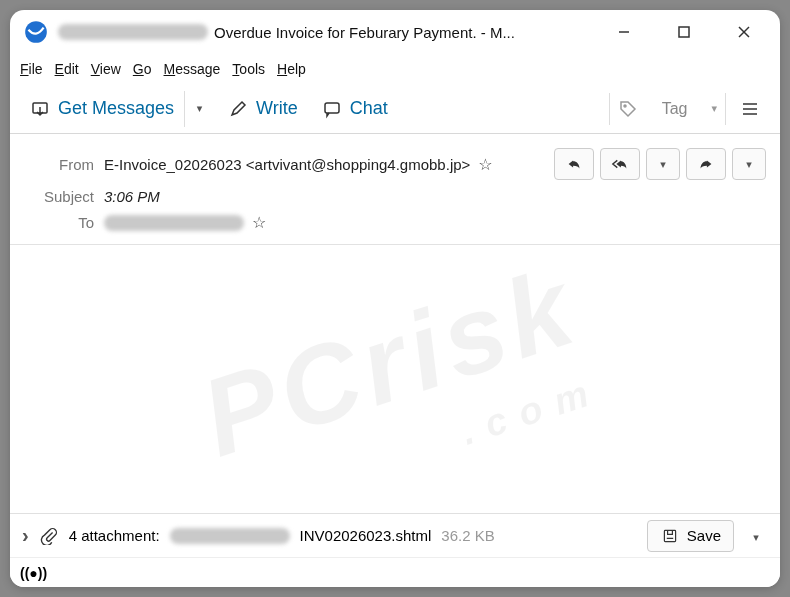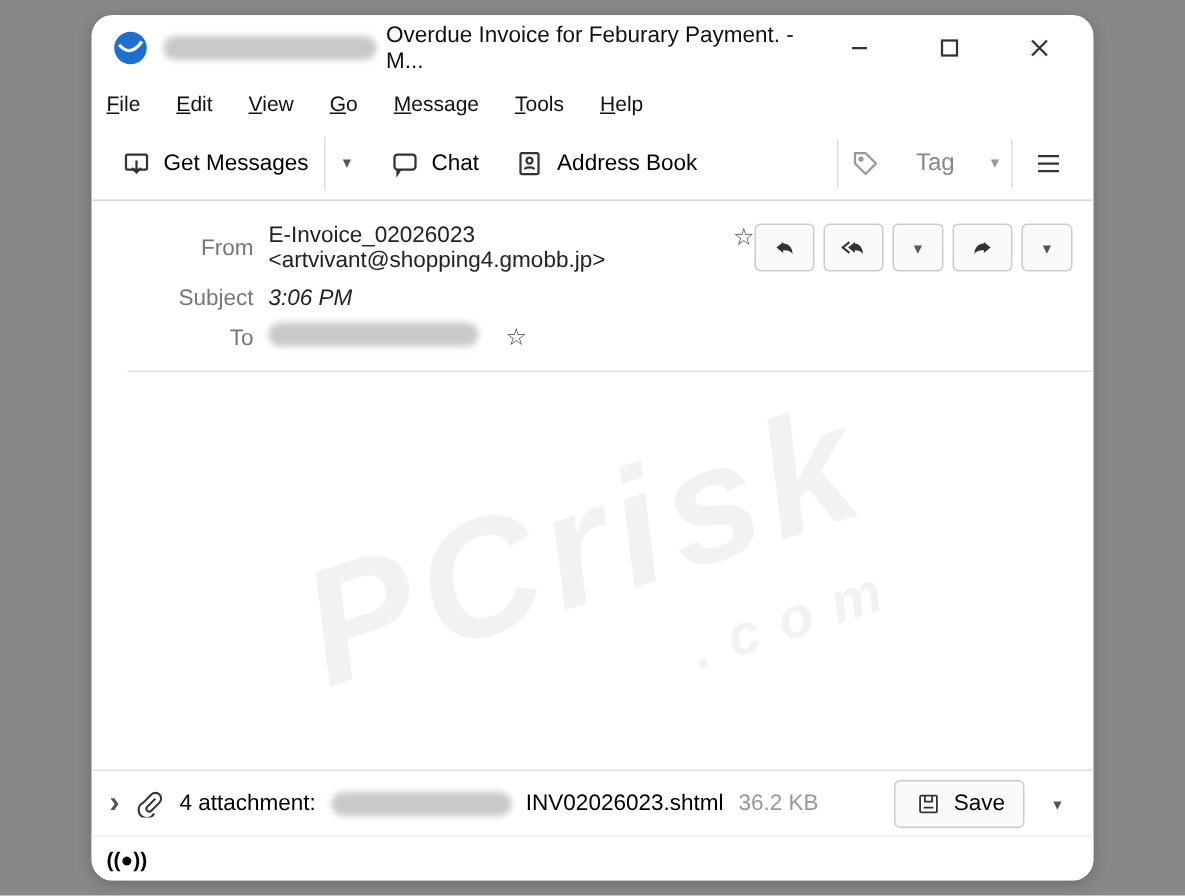--- a/index.html
+++ b/index.html
@@ -1,41 +1,41 @@
 <!DOCTYPE html>
 <html><head>
 <meta charset="utf-8">
 <style>
 * { margin: 0; padding: 0; box-sizing: border-box; font-family: "Segoe UI", Arial, sans-serif; }
 body { background: #888; display: flex; align-items: center; justify-content: center; height: 597px; width: 790px; }
-.window { width: 668px; height: 577px; background: #fff; border-radius: 14px; overflow: hidden; display: flex; flex-direction: column; box-shadow: 0 2px 10px rgba(0,0,0,0.2); position: relative; }
+.window { width: 770px; height: 577px; background: #fff; border-radius: 14px; overflow: hidden; display: flex; flex-direction: column; box-shadow: 0 2px 10px rgba(0,0,0,0.2); position: relative; }
 
 .titlebar { height: 44px; display: flex; align-items: center; padding: 0 6px; }
 .app-icon { width: 28px; height: 28px; margin: 0 8px 0 6px; display: flex; align-items: center; justify-content: center; }
 .title-text { flex: 1; display: flex; align-items: center; gap: 6px; color: #111; font-size: 15px; }
 .blur-pill { display: inline-block; height: 16px; border-radius: 8px; background: #c9c9c9; filter: blur(2px); }
 .win-controls { display: flex; }
 .win-btn { width: 60px; height: 44px; display: flex; align-items: center; justify-content: center; }
 .win-btn svg { width: 14px; height: 14px; }
 
-.menubar { height: 30px; display: flex; align-items: center; padding: 0 10px; gap: 24px; font-size: 14px; color: #111; }
+.menubar { height: 30px; display: flex; align-items: center; padding: 0 10px; gap: 12px; font-size: 14px; color: #111; }
 .menubar span u { text-decoration: underline; }
 
 .toolbar { height: 50px; display: flex; align-items: center; padding: 0 10px; gap: 4px; border-bottom: 1px solid #d8d8d8; }
-.tbtn { display: flex; align-items: center; gap: 8px; padding: 6px 10px; border-radius: 4px; font-size: 15px; color: #000000; cursor: pointer; }
+.tbtn { display: flex; align-items: center; gap: 8px; padding: 6px 10px; border-radius: 4px; font-size: 18px; color: #0369a1; cursor: pointer; }
 .t-icon { width: 20px; height: 20px; display: flex; align-items: center; justify-content: center; }
 .t-divider-btn { width: 30px; height: 36px; display: flex; align-items: center; justify-content: center; border-left: 1px solid #ddd; margin-left: -4px;}
 .spacer { flex: 1; }
 .tag-group { display: flex; align-items: center; gap: 24px; color: #888; padding: 6px 8px; border-left: 1px solid #ddd; border-right: 1px solid #ddd;}
 .hamburger { width: 40px; display: flex; align-items: center; justify-content: center; }
 
-.headers { padding: 10px 14px 8px 14px; border-bottom: 1px solid #e2e2e2; margin-left: 24px; }
+.headers { padding: 10px 14px 8px 14px; border-bottom: 1px solid #e2e2e2; }
 .hrow { display: flex; align-items: center; padding: 4px 0; font-size: 15px; }
 .hlabel { width: 70px; text-align: right; color: #777; margin-right: 10px; }
-.hval { flex: 1; display: flex; align-items: flex-start; gap: 18px; color: #222; }
+.hval { flex: 1; display: flex; align-items: center; gap: 8px; color: #222; }
 .bold { font-weight: 700; }
 .time { color: #222; font-size: 15px; padding-right: 4px; font-style: italic;}
 .action-btns { display: flex; gap: 6px; }
 .abtn { width: 40px; height: 32px; border: 1px solid #ccc; border-radius: 4px; display: flex; align-items: center; justify-content: center; background: #fafafa; }
 .abtn.small { width: 34px; }
 
 .body-area { flex: 1; padding: 18px 20px; font-size: 20px; color: #111; line-height: 1.5; position: relative; overflow: hidden; }
 
 .attach-bar { height: 44px; border-top: 1px solid #e0e0e0; display: flex; align-items: center; padding: 0 12px; gap: 10px; font-size: 15px; }
 .attach-bar .light { color: #999; }
@@ -106,35 +106,33 @@
           </svg>
         </span>
       <span>Get Messages</span>
     </div>
     <div class="t-divider-btn">
         <span class="chev">▾</span>
       </div>
     <div class="tbtn">
       <span class="t-icon">
           <svg viewBox="0 0 20 20">
+            <path d="M4 16l2-5 8-8 3 3-8 8-5 2z"></path>
+          </svg>
+        </span>
+      <span>Write</span>
+    </div>
+    <div class="tbtn">
+      <span class="t-icon">
+          <svg viewBox="0 0 20 20">
             <rect x="3" y="4" width="14" height="10" rx="2"></rect>
             <path d="M7 14l-2 3v-3"></path>
           </svg>
         </span>
       <span>Chat</span>
-    </div>
-    <div class="tbtn">
-      <span class="t-icon">
-          <svg viewBox="0 0 20 20">
-            <rect x="4" y="3" width="12" height="14" rx="1"></rect>
-            <circle cx="10" cy="8" r="2"></circle>
-            <path d="M7 14c0-2 6-2 6 0"></path>
-          </svg>
-        </span>
-      <span>Address Book</span>
     </div>
     <div class="spacer"></div>
     <div class="tag-group">
       <span class="t-icon">
           <svg viewBox="0 0 20 20" style="stroke:#999">
             <path d="M3 3h7l7 7-7 7-7-7z"></path>
             <circle cx="7" cy="7" r="1"></circle>
           </svg>
         </span>
       <span>Tag</span>

